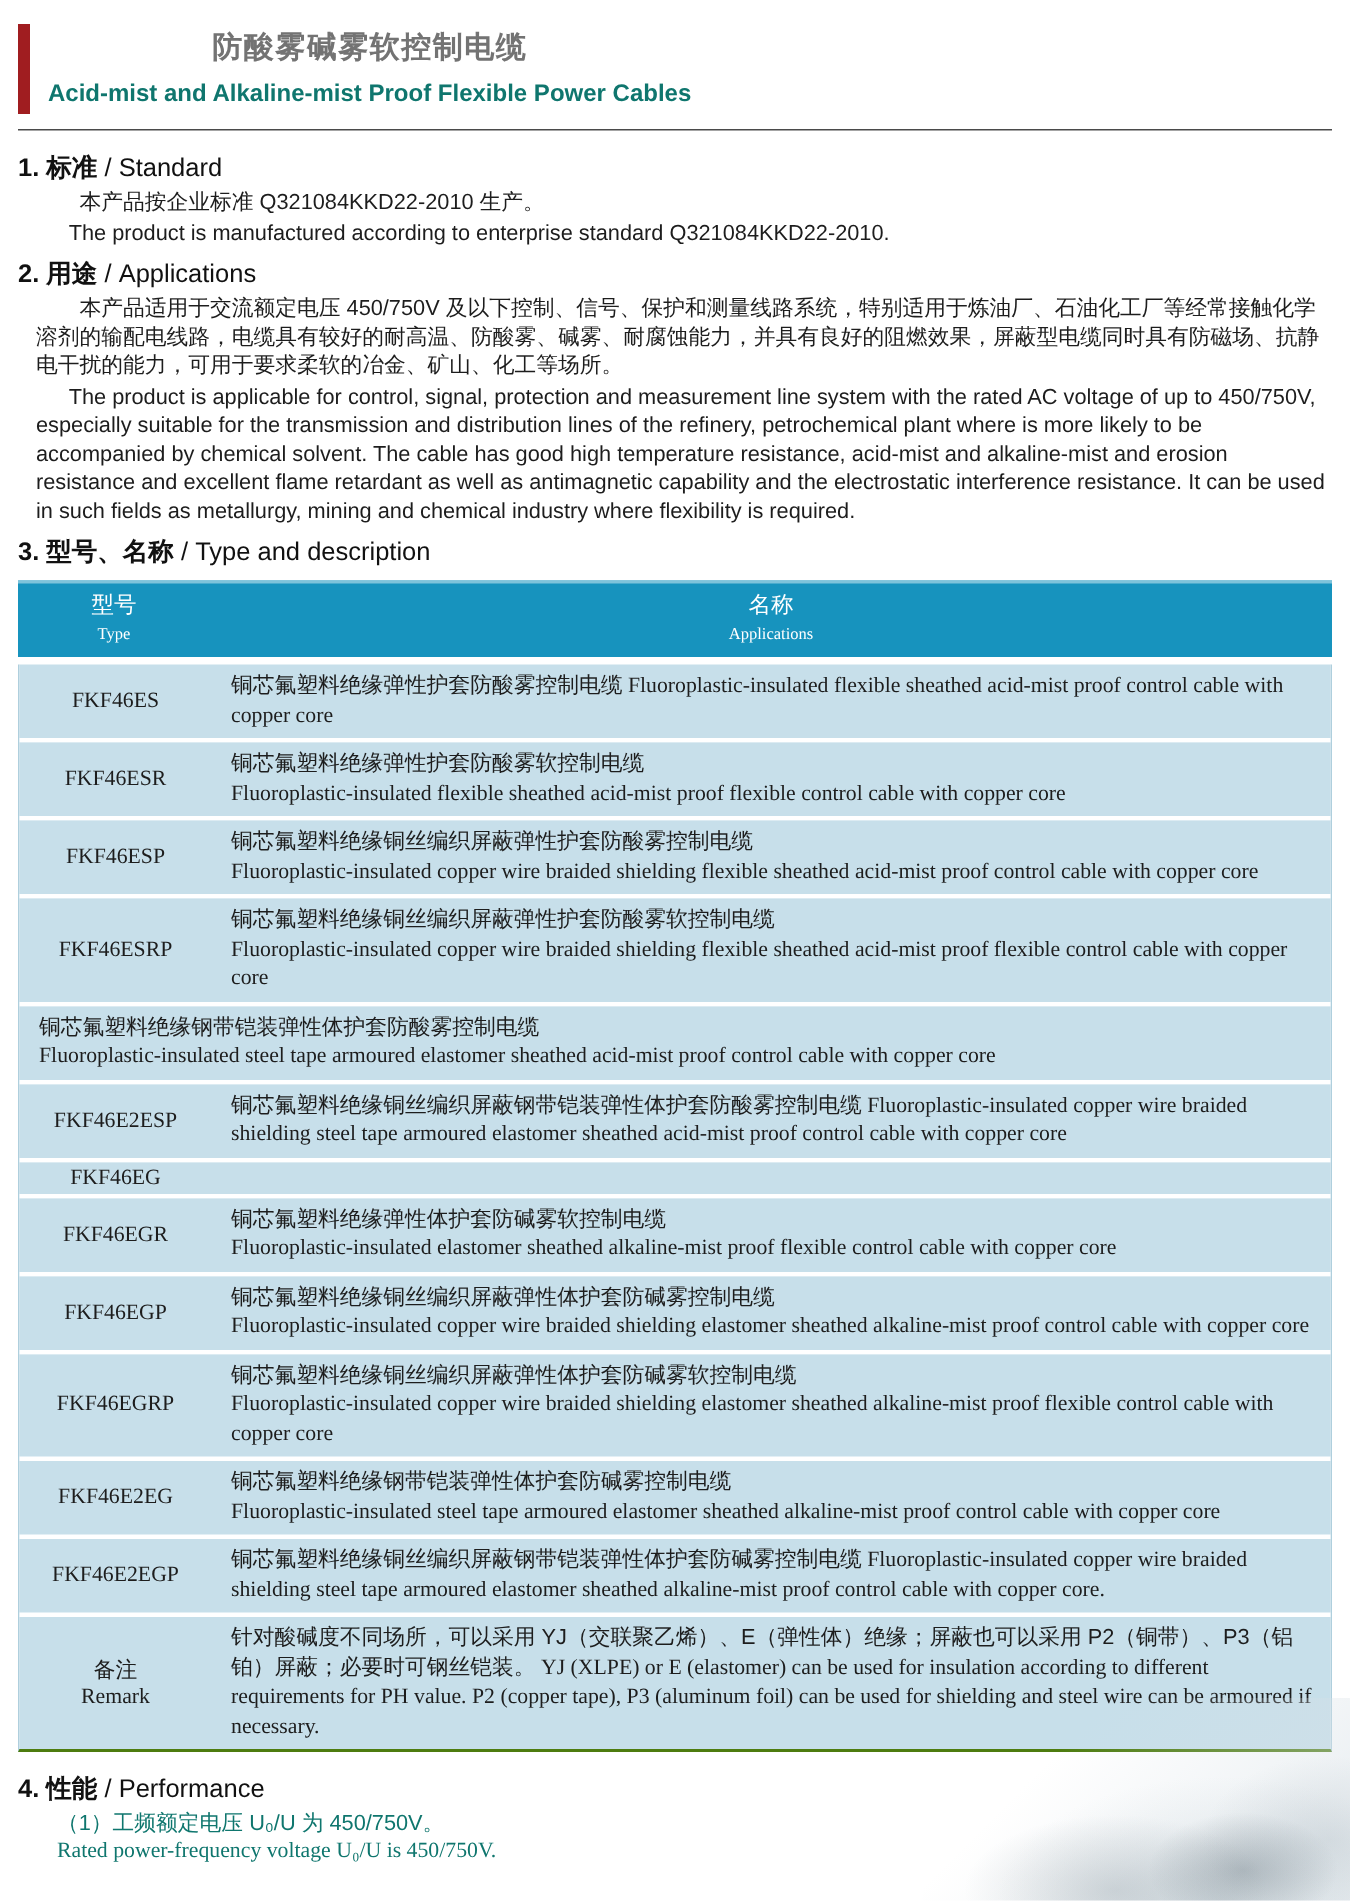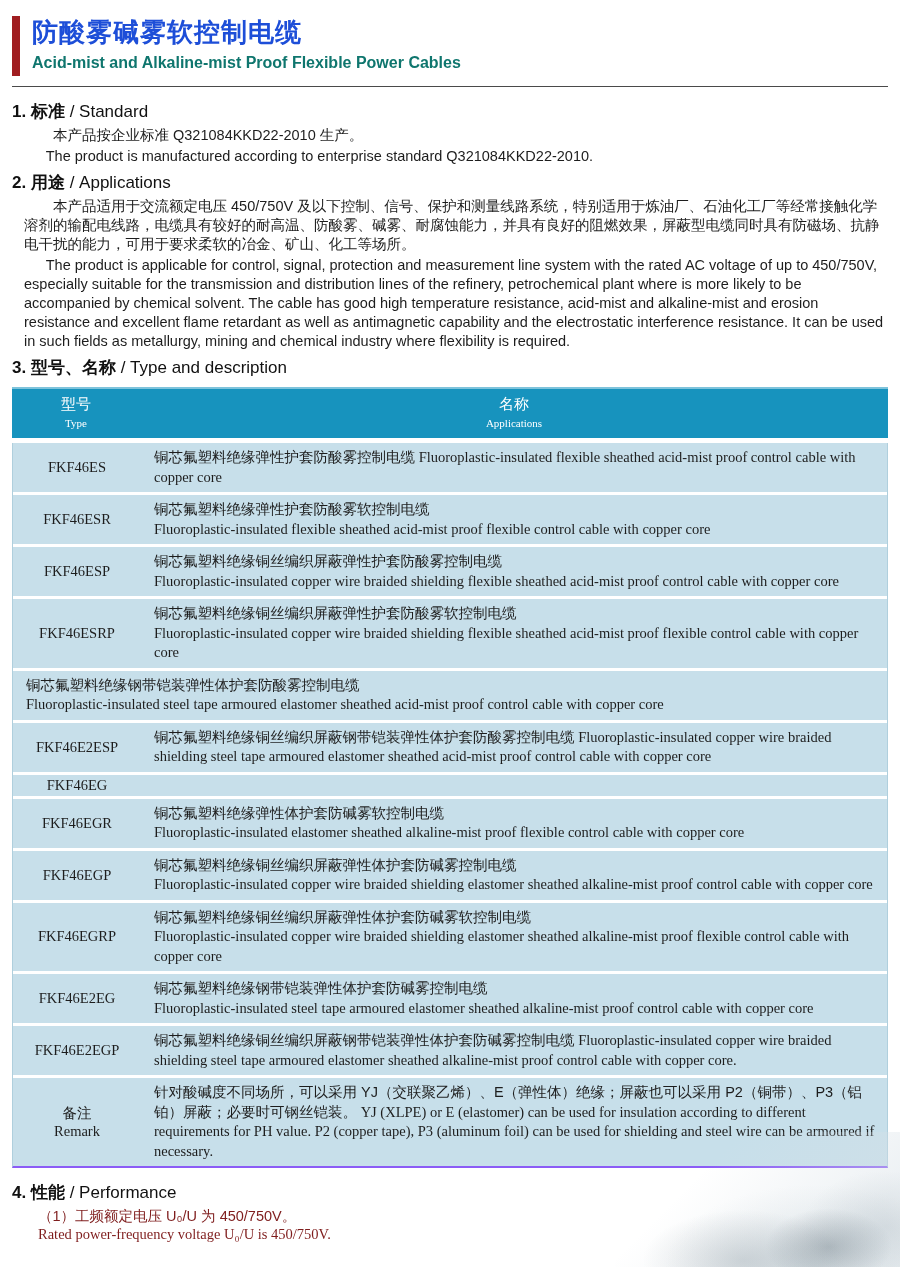--- a/index.html
+++ b/index.html
@@ -8,21 +8,21 @@
     background:#fff;color:#1d1d1d;
     font-family:"Liberation Serif","DejaVu Serif",serif;
   }
   .page{position:relative;padding:16px 12px 0 12px;width:876px;}
 
   
   .header{display:flex;align-items:stretch;margin-bottom:8px;}
   .red-bar{width:8px;background:#A01D20;margin-right:12px;}
   .titles h1{
     margin:0;font-family:"Liberation Sans","DejaVu Sans",sans-serif;
-    font-size:26px;font-weight:bold;color:#1d4ed8;line-height:32px;letter-spacing:1px;
+    font-size:20px;font-weight:bold;color:#737373;line-height:32px;letter-spacing:1px;text-align:center;
   }
   .titles h2{
     margin:2px 0 0 0;font-family:"Liberation Sans","DejaVu Sans",sans-serif;
     font-size:16px;font-weight:600;color:#0f766e;line-height:26px;
   }
   .head-rule{border:none;border-top:1.5px solid #4a4a4a;margin:10px 0 14px 0;}
 
   
   .sec-h{
     font-family:"Liberation Sans","DejaVu Sans",sans-serif;
@@ -39,36 +39,36 @@
   
   .cable-table{margin:8px 0 0 0;width:876px;border-radius:11px;}
   .t-head{
     display:flex;background:#1793BE;color:#fff;text-align:center;
     padding:5px 0 6px 0;border-top:2px solid #7EC3DB;
   }
   .t-col-type{width:128px;}
   .t-col-desc{flex:1;}
   .t-head .hl1{display:block;font-family:"Liberation Sans","DejaVu Sans",sans-serif;font-size:15px;line-height:20px;}
   .t-head .hl2{display:block;font-family:"Liberation Serif","DejaVu Serif",serif;font-size:11px;line-height:18px;}
-  .t-body{margin-top:5px;border-left:1px solid #AFCFDD;border-right:1px solid #AFCFDD;border-bottom:2px solid #8b5cf6;}
+  .t-body{margin-top:5px;border-left:1px solid #AFCFDD;border-right:1px solid #AFCFDD;border-bottom:2px solid #4d7c0f;}
   .t-row{display:flex;background:#C7DFEA;border-bottom:3px solid #fff;}
   .t-row:last-child{border-bottom:none;}
   .cell-type{
     width:128px;display:flex;flex-direction:column;justify-content:center;align-items:center;
     font-family:"Liberation Serif","DejaVu Serif",serif;font-size:14.5px;color:#1d1d1d;
     flex-shrink:0;padding:2px 0;
   }
   .cell-desc{flex:1;padding:5px 12px 5px 13px;font-size:14.5px;line-height:19.5px;min-height:19px;}
   .cell-desc .cn{font-family:"Liberation Sans","DejaVu Sans",sans-serif;}
   .cell-desc .en{font-family:"Liberation Serif","DejaVu Serif",serif;}
   .t-row.stacked .cn,.t-row.stacked .en{display:block;}
 
   
   .perf-list{margin:4px 0 0 0;}
-  .perf-line{margin-left:26px;font-size:14.5px;line-height:17.6px;color:#7f1d1d;}
+  .perf-line{margin-left:26px;font-size:14.5px;line-height:17.6px;color:#0f766e;}
   .perf-line.cn{font-family:"Liberation Sans","DejaVu Sans",sans-serif;}
   .perf-line.en{font-family:"Liberation Serif","DejaVu Serif",serif;}
 
   
   .bg-photo{
     position:absolute;right:0;bottom:0;width:285px;height:135px;pointer-events:none;
     background:
       radial-gradient(90px 55px at 75% 85%, rgba(90,105,115,0.35), rgba(90,105,115,0) 70%),
       radial-gradient(140px 70px at 45% 95%, rgba(120,135,145,0.28), rgba(120,135,145,0) 72%),
       radial-gradient(120px 80px at 95% 70%, rgba(150,165,175,0.25), rgba(150,165,175,0) 70%),

